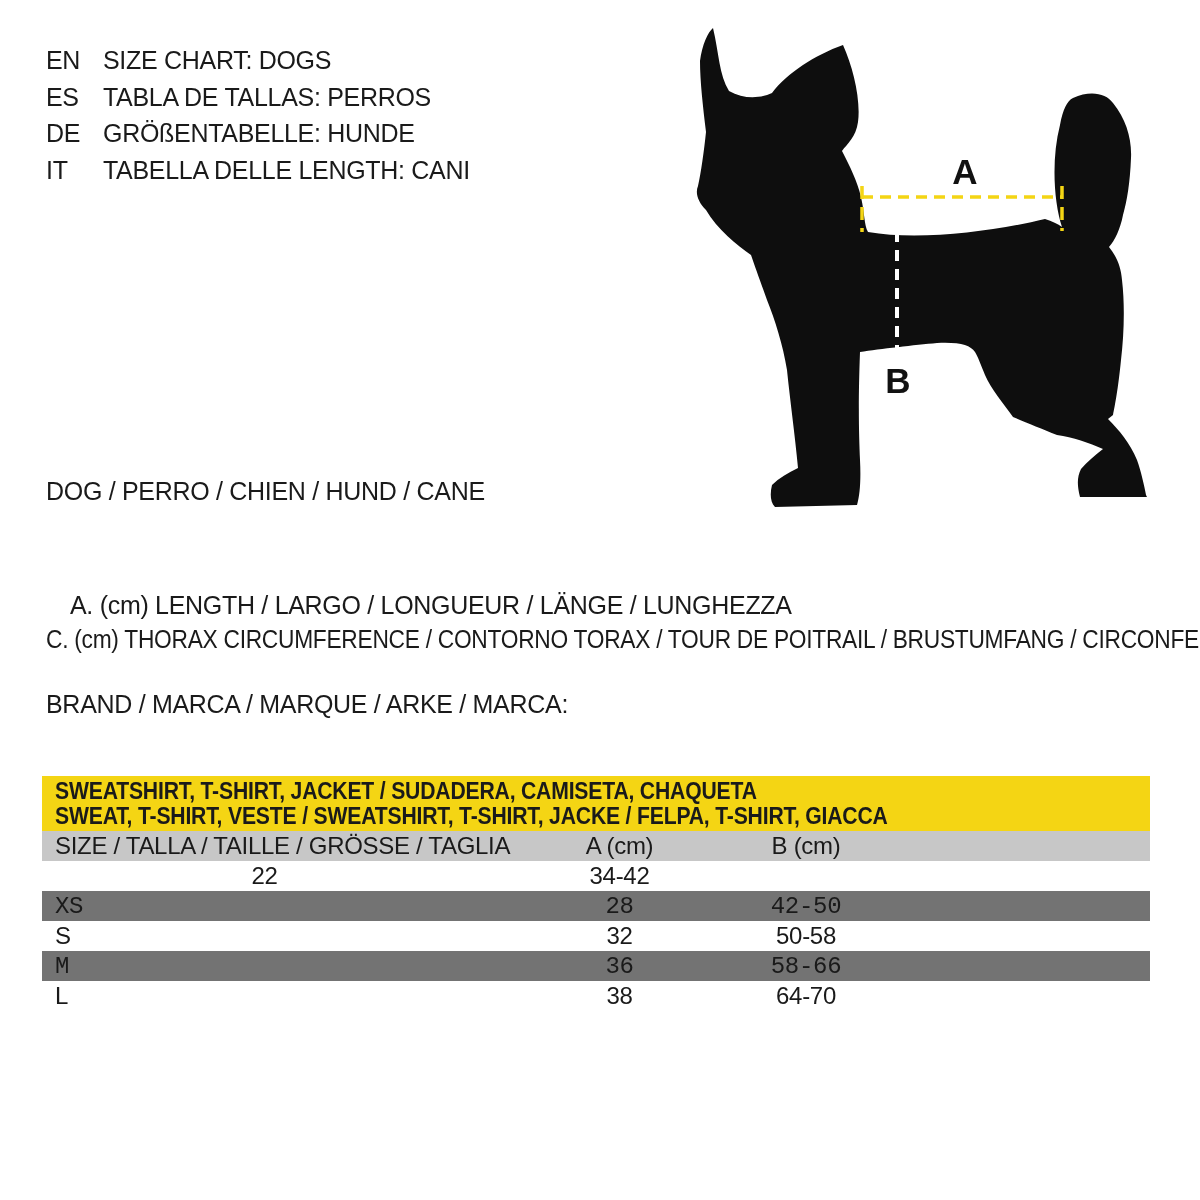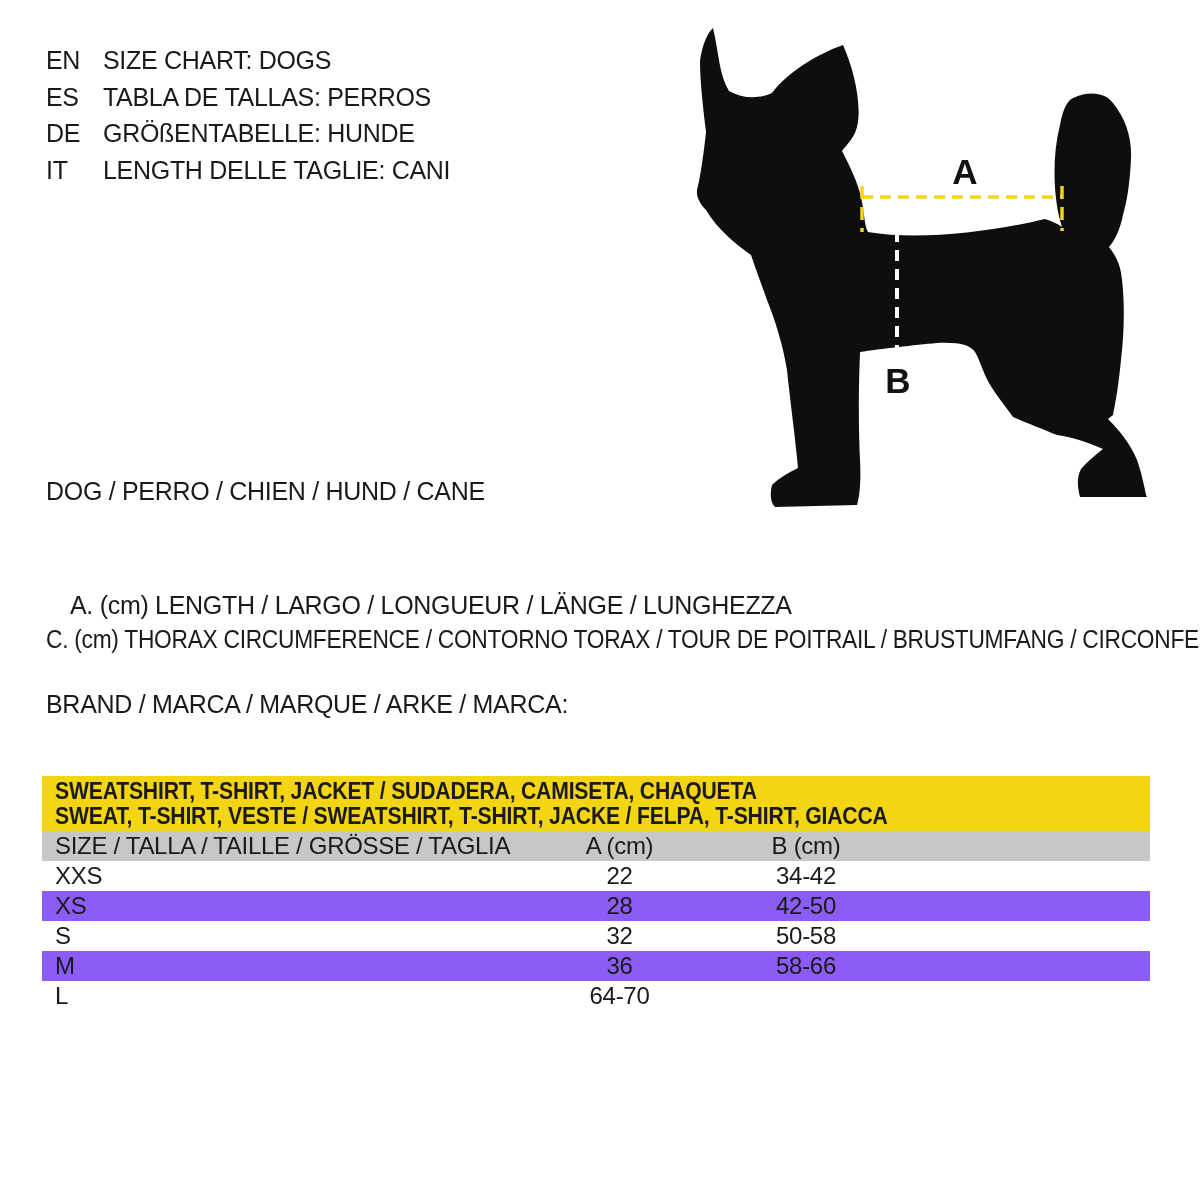--- a/index.html
+++ b/index.html
@@ -23,21 +23,21 @@
   #brand-line{top:690px;}
 
   
   .size-table{position:absolute;left:42px;top:776px;width:1108px;}
   .banner{background:#F4D514;height:55px;padding:3px 16px 0 13px;box-sizing:border-box;}
   .banner-line{font-weight:700;font-size:23px;line-height:25px;white-space:nowrap;transform:scaleX(0.92);transform-origin:0 50%;letter-spacing:-0.2px;}
   .trow{display:grid;grid-template-columns:445px 265px 108px 1fr;align-items:center;height:30px;font-size:24px;letter-spacing:-0.3px;}
   .trow .c1{padding-left:13px;white-space:nowrap;}
   .trow .c2,.trow .c3{text-align:center;}
   .thead{background:#C7C7C7;}
-  .alt{background:#8b5cf6;}
+  .alt{background:#737373;font-family:Liberation Mono, monospace;}
 </style>
 </head>
 <body>
 
 <div class="page">
 
   <div class="lang-block">
     <div class="lang-row">
       <span class="lang-code">EN</span>
       <span class="lang-title">SIZE CHART: DOGS</span>
@@ -45,21 +45,21 @@
     <div class="lang-row">
       <span class="lang-code">ES</span>
       <span class="lang-title">TABLA DE TALLAS: PERROS</span>
     </div>
     <div class="lang-row">
       <span class="lang-code">DE</span>
       <span class="lang-title">GRÖßENTABELLE: HUNDE</span>
     </div>
     <div class="lang-row">
       <span class="lang-code">IT</span>
-      <span class="lang-title">LENGTH DELLE TAGLIE: CANI</span>
+      <span class="lang-title">TABELLA DELLE LENGTH: CANI</span>
     </div>
   </div>
 
   <svg class="dog-svg" viewBox="0 0 500 520" xmlns="http://www.w3.org/2000/svg">
     <path fill="#0E0E0E" d="
       M38,23
       C44,48 44,70 54,86
       C68,94 84,94 97,88
       C112,68 140,50 168,40
       C178,62 186,95 183,117
@@ -124,38 +124,38 @@
     <div class="banner">
       <div class="banner-line">SWEATSHIRT, T-SHIRT, JACKET / SUDADERA, CAMISETA, CHAQUETA</div>
       <div class="banner-line">SWEAT, T-SHIRT, VESTE / SWEATSHIRT, T-SHIRT, JACKE / FELPA, T-SHIRT, GIACCA</div>
     </div>
     <div class="trow thead">
       <span class="c1">SIZE / TALLA / TAILLE / GRÖSSE / TAGLIA</span>
       <span class="c2">A (cm)</span>
       <span class="c3">B (cm)</span>
     </div>
     <div class="trow">
-      <span class="c1">XXS</span>
       <span class="c2">22</span>
       <span class="c3">34-42</span>
     </div>
     <div class="trow alt">
       <span class="c1">XS</span>
       <span class="c2">28</span>
       <span class="c3">42-50</span>
     </div>
     <div class="trow">
       <span class="c1">S</span>
       <span class="c2">32</span>
       <span class="c3">50-58</span>
     </div>
     <div class="trow alt">
       <span class="c1">M</span>
       <span class="c2">36</span>
       <span class="c3">58-66</span>
     </div>
     <div class="trow">
       <span class="c1">L</span>
+      <span class="c2">38</span>
       <span class="c3">64-70</span>
     </div>
   </div>
 
 </div>
 
 </body></html>

